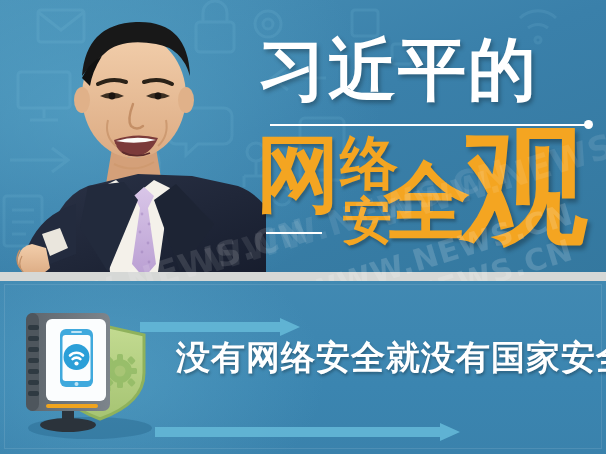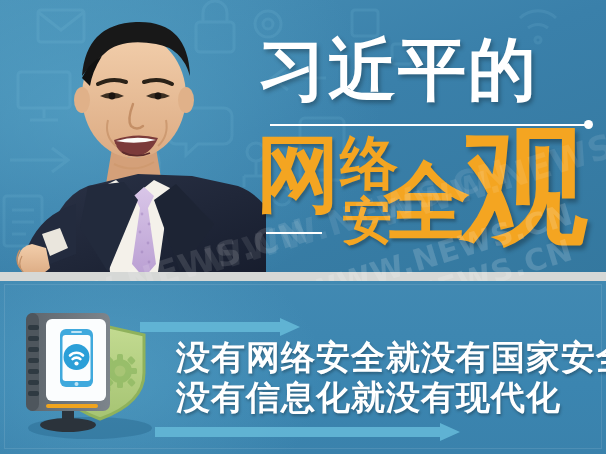--- a/index.html
+++ b/index.html
@@ -522,17 +522,16 @@
       </svg>
     </div>
     <div class="arrow-bottom">
       <svg width="305" height="18" viewBox="0 0 305 18" xmlns="http://www.w3.org/2000/svg">
         <path d="M0 4 h285 v-4 l20 9 l-20 9 v-4 h-285 z" fill="#63b6d6" opacity="0.92"></path>
       </svg>
     </div>
 
     <div class="slogan">
       <span class="slogan-line">没有网络安全就没有国家安全</span>
-      <span class="slogan-line">没有信息化就没有现代化</span>
     </div>
   </div>
 
 </div>
 
 </body></html>

